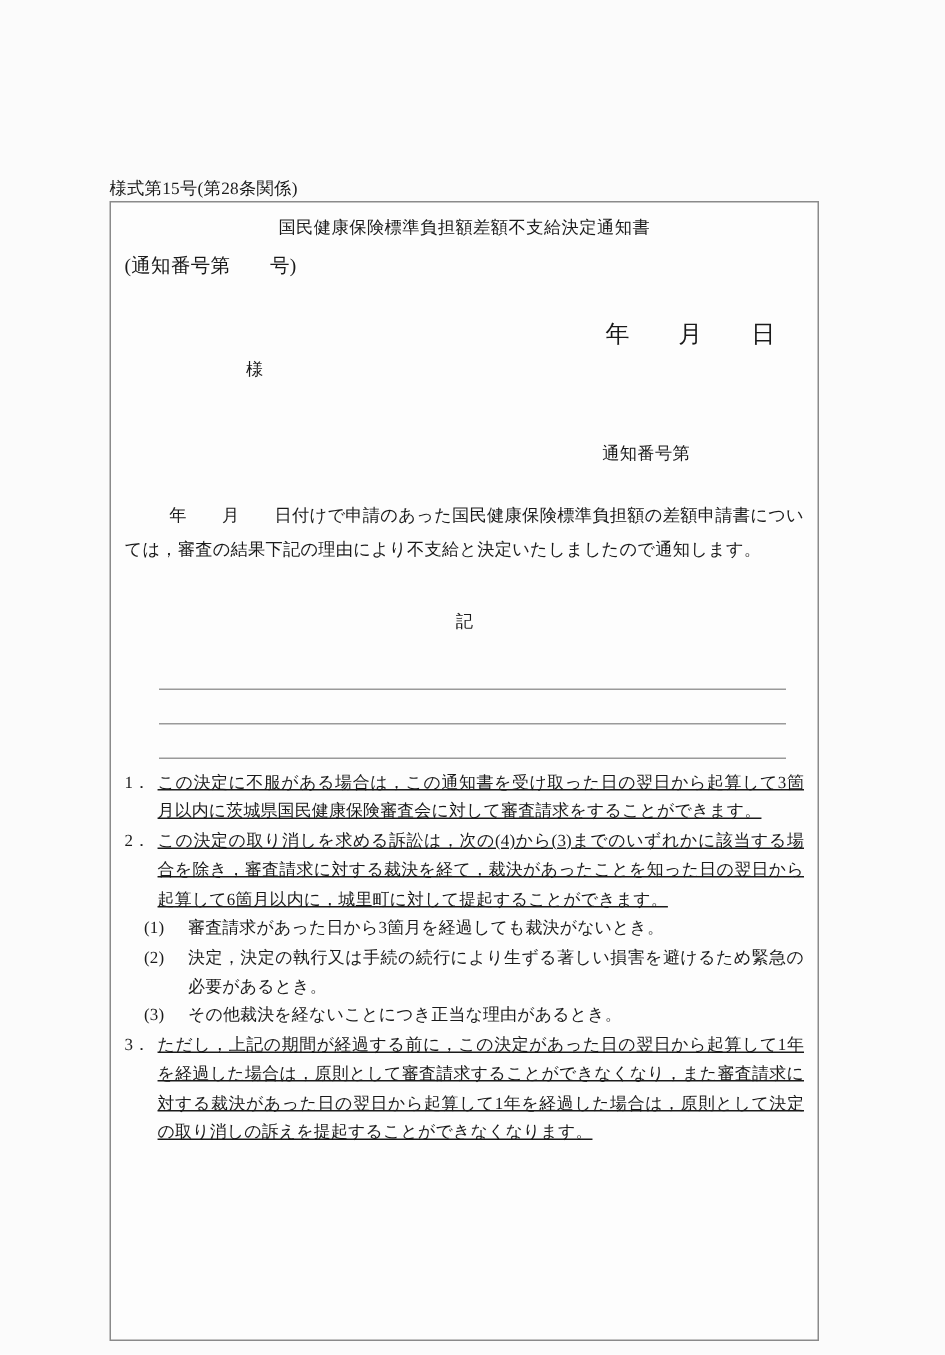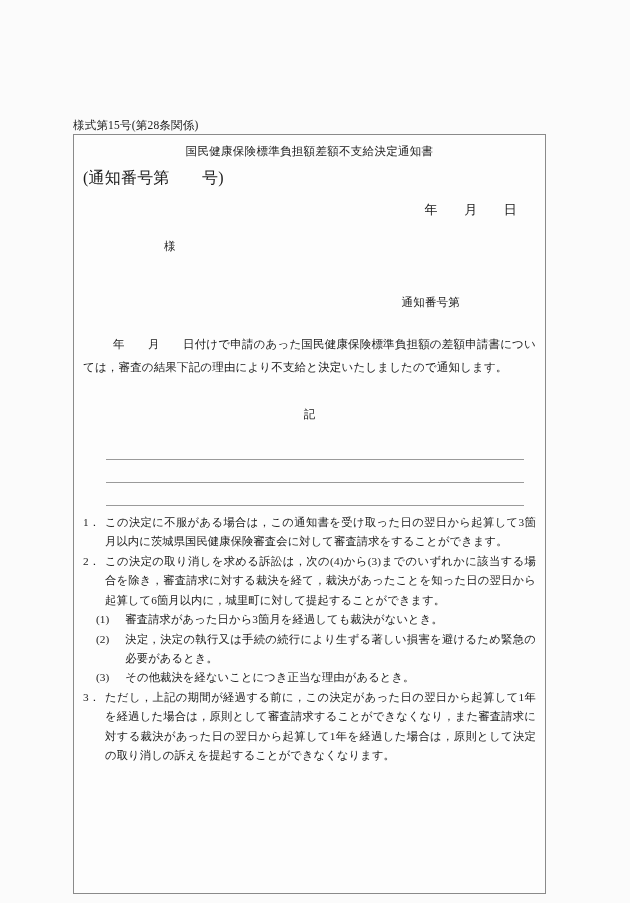--- a/index.html
+++ b/index.html
@@ -58,29 +58,29 @@
     right: 0;
     text-align: center;
     font-size: 11.5px;
     letter-spacing: 0.3px;
   }
 
   .notice-number {
     position: absolute;
     top: 33px;
     left: 9px;
+    font-size: 13px;
+    letter-spacing: 0.2px;
+  }
+
+  .date-line {
+    position: absolute;
+    top: 78px;
+    right: 28px;
     font-size: 16px;
-    letter-spacing: 0.2px;
-  }
-
-  .date-line {
-    position: absolute;
-    top: 66px;
-    right: 28px;
-    font-size: 13px;
     letter-spacing: 0.2px;
   }
 
   .recipient-line {
     position: absolute;
     top: 104px;
     left: 90px;
     font-size: 11.5px;
   }
 
@@ -151,20 +151,21 @@
   .inst-marker {
     flex: 0 0 auto;
     width: 1.95em;
     text-align: left;
     white-space: nowrap;
   }
   .inst-body {
     flex: 1 1 auto;
     text-align: justify;
     text-justify: inter-character;
+    text-decoration: underline;
   }
 
   .sub-list {
     margin: 0;
   }
   .sub-item {
     display: flex;
     align-items: flex-start;
     padding-left: 1.15em;
   }

